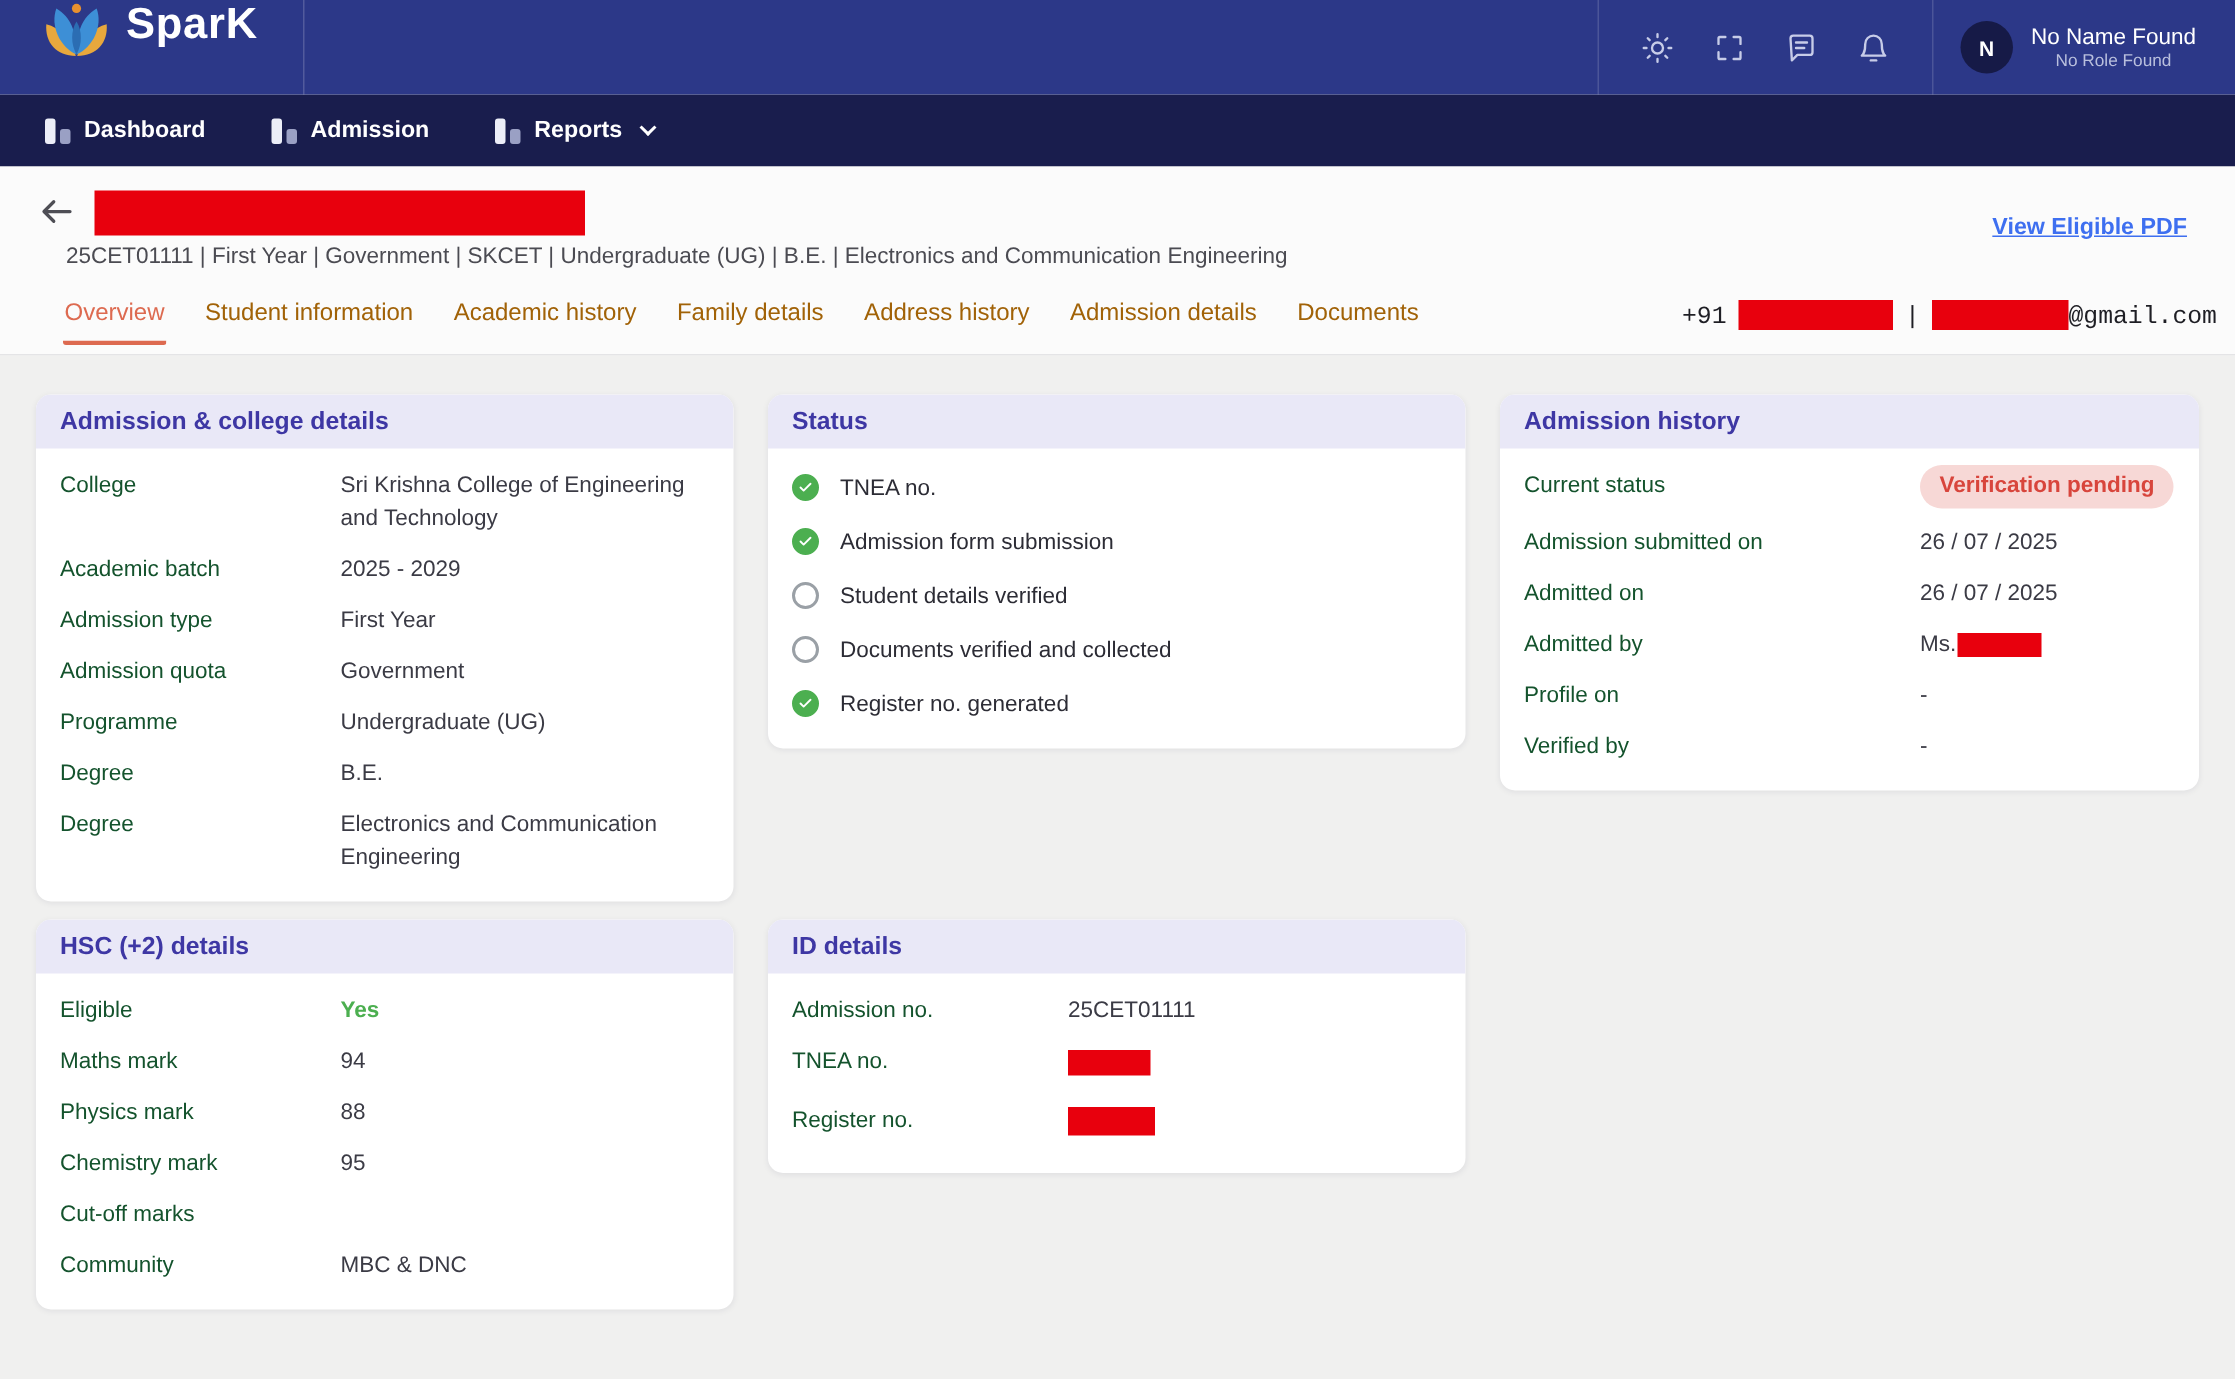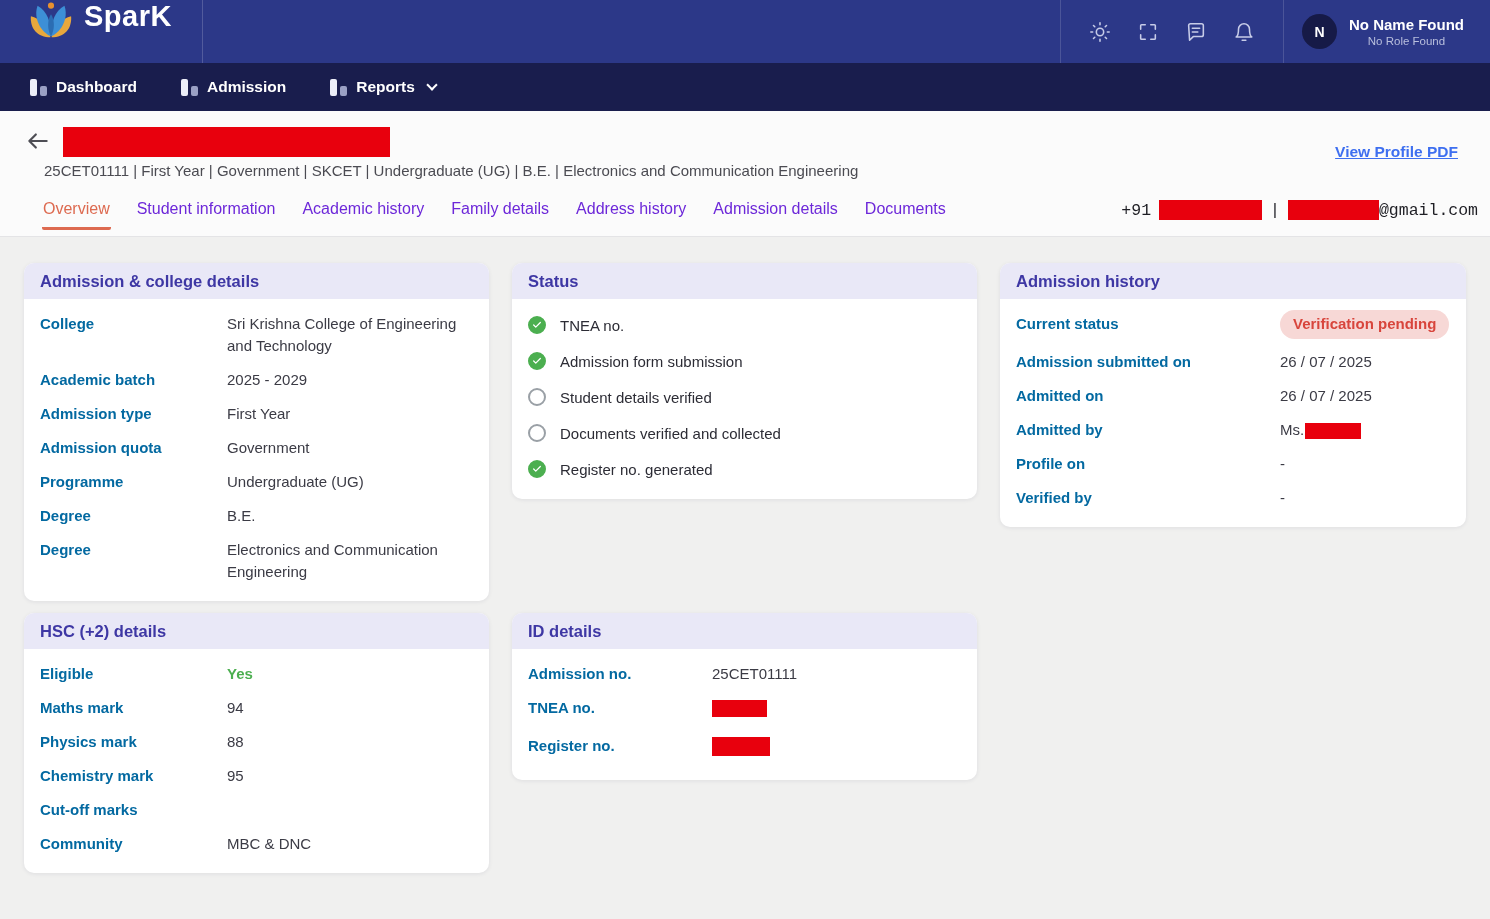--- a/index.html
+++ b/index.html
@@ -9,62 +9,62 @@
   .topbar { height:63px; background:#2c3888; display:flex; align-items:center; position:relative; }
   .brand { width:203px; height:100%; display:flex; padding-left:28px; border-right:1px solid rgba(255,255,255,.18); }
   .brand-text { color:#fff; font-size:29px; font-weight:700; margin-left:10px; letter-spacing:.5px; }
   .topbar-spacer { flex:1; }
   .top-icons { display:flex; align-items:center; gap:26px; padding:0 28px; height:100%; border-left:1px solid rgba(255,255,255,.15); border-right:1px solid rgba(255,255,255,.15); }
   .top-icon { width:22px; height:22px; cursor:pointer; display:flex; }
   .top-icon svg { width:100%; height:100%; stroke:#c7cce8; fill:none; stroke-width:1.7; stroke-linecap:round; stroke-linejoin:round; }
   .user-chip { display:flex; align-items:center; gap:12px; padding:0 26px 0 18px; cursor:pointer; }
   .avatar { width:35px; height:35px; border-radius:50%; background:#161a47; color:#fff; font-weight:700; font-size:14px; display:flex; align-items:center; justify-content:center; }
   .user-meta { display:flex; flex-direction:column; align-items:center; }
-  .user-name { color:#fff; font-weight:700; font-size:15px; }
+  .user-name { color:#fff; font-weight:400; font-size:15px; }
   .user-role { color:#b9bfdd; font-size:11.5px; margin-top:2px; }
 
   
   .navbar { height:48px; background:#191d4d; display:flex; align-items:center; padding-left:30px; gap:44px; }
   .nav-item { display:flex; align-items:center; gap:9px; color:#fff; font-weight:700; font-size:15.5px; cursor:pointer; }
   .bars { width:17px; height:17px; position:relative; display:inline-block; }
   .bars i { position:absolute; border-radius:2px; }
   .bars .b1 { left:0; top:0; width:7px; height:17px; background:#eceef8; }
   .bars .b2 { right:0; bottom:0; width:7px; height:10px; background:#9aa0c4; }
   .chev { width:8px; height:8px; border-right:2px solid #fff; border-bottom:2px solid #fff; transform:rotate(45deg); margin-top:-4px; margin-left:4px; }
 
   
   .page-header { position:relative; height:126px; background:#fbfbfb; border-bottom:1px solid #e4e4e6; }
   .back-btn { position:absolute; left:25px; top:17px; width:26px; height:26px; cursor:pointer; }
   .back-btn svg { width:100%; height:100%; stroke:#4e4e55; fill:none; stroke-width:2; stroke-linecap:round; stroke-linejoin:round; }
   .redact { background:#e8000d; display:inline-block; }
   .name-redact { position:absolute; left:63px; top:16px; width:327px; height:30px; }
   .subtitle { position:absolute; left:44px; top:51px; font-size:15px; color:#4b4b52; }
   .pdf-link { position:absolute; right:32px; top:32px; font-size:15.5px; font-weight:700; color:#3e6ff0; text-decoration:underline; cursor:pointer; }
   .tabs-row { position:absolute; left:0; right:0; bottom:0; height:38px; display:flex; align-items:flex-start; }
-  .tab { margin-right:25px; padding:2px 1px 9px; font-size:16px; color:#6d28d9; cursor:pointer; border-bottom:3px solid transparent; border-radius:2px; }
+  .tab { margin-right:25px; padding:2px 1px 9px; font-size:16px; color:#a16207; cursor:pointer; border-bottom:3px solid transparent; border-radius:2px; }
   .tab:first-child { margin-left:42px; }
   .tab.active { color:#dd6a50; border-bottom-color:#dd6a50; }
   .contact { margin-left:auto; margin-right:12px; display:flex; align-items:center; gap:8px; font-size:16.5px; color:#1e1e24; padding-top:2px;font-family:Liberation Mono, monospace; }
   .phone-redact { width:103px; height:20px; }
   .email-redact { width:91px; height:20px; }
 
   
   .main { position:relative; height:681px; background:#f0f0ef; }
   .col { position:absolute; top:26px; height:640px; }
   .col1 { left:24px;  width:465px; }
   .col2 { left:512px; width:465px; }
   .col3 { left:1000px; width:466px; }
   .card { background:#fff; border-radius:10px; box-shadow:0 1px 4px rgba(30,30,60,.08); overflow:hidden; }
   .card.second { position:absolute; top:350px; left:0; right:0; }
   .card-header { background:#e9e8f7; padding:9px 16px 8px; }
   .card-title { color:#3e37a4; font-size:16.5px; font-weight:700; }
   .card-body { padding:8px 16px 12px; }
 
   .kv { display:flex; padding:6px 0; font-size:15px; line-height:22px; }
-  .kv .k { flex:0 0 155px; font-weight:700; color:#0369a1; padding-right:8px; }
+  .kv .k { flex:0 0 155px; font-weight:400; color:#14532d; padding-right:8px; }
   .kv .v { color:#3b3b45; flex:1;margin-left:32px; }
   .kv.wide .k { flex-basis:232px; }
   .kv.idrow .k { flex-basis:152px; }
   .v.green { color:#4caf50; font-weight:700; }
   .badge { display:inline-block; background:#f7d8d6; color:#d8453c; font-weight:700; font-size:15px; padding:3px 13px 4px; border-radius:16px; margin-top:-3px; }
   .inline-redact { vertical-align:middle; margin-left:1px; }
   .r-admittedby { width:56px; height:16px; }
   .r-tnea { width:55px; height:17px; margin-top:3px; }
   .r-register { width:58px; height:19px; margin-top:2px; }
 
@@ -152,21 +152,21 @@
 </div>
 
 <div class="page-header">
   <span class="back-btn">
     <svg viewBox="0 0 24 24">
         <path d="M20 12H4M10 6l-6 6 6 6"></path>
       </svg>
   </span>
   <span class="redact name-redact"></span>
   <div class="subtitle">25CET01111 | First Year | Government | SKCET | Undergraduate (UG) | B.E. | Electronics and Communication Engineering</div>
-  <a class="pdf-link">View Profile PDF</a>
+  <a class="pdf-link">View Eligible PDF</a>
 
   <div class="tabs-row">
     <span class="tab active">Overview</span>
     <span class="tab">Student information</span>
     <span class="tab">Academic history</span>
     <span class="tab">Family details</span>
     <span class="tab">Address history</span>
     <span class="tab">Admission details</span>
     <span class="tab">Documents</span>
     <div class="contact">

